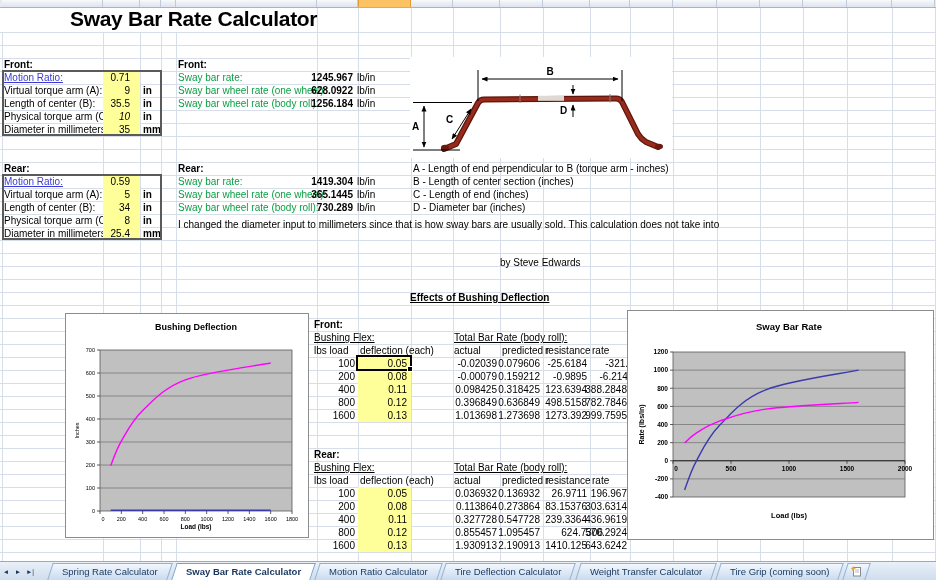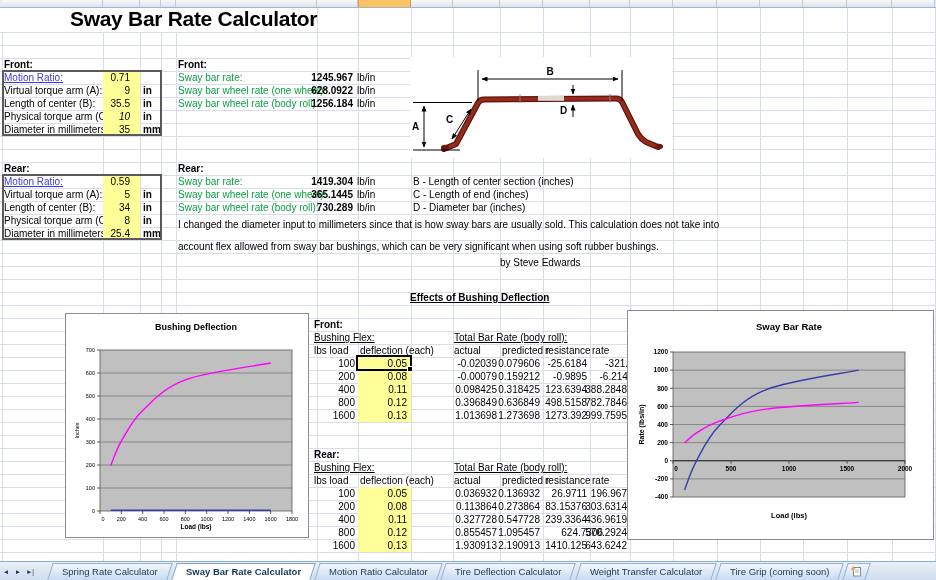--- a/index.html
+++ b/index.html
@@ -251,26 +251,26 @@
     <text x="2" y="73" font-size="10" font-weight="bold">A</text>
 
     <path d="M42 82 L61 52" stroke="#000" stroke-width="1" marker-start="url(#as)" marker-end="url(#ae)"></path>
     <text x="36" y="66" font-size="10" font-weight="bold">C</text>
 
     <path d="M163 28 L163 37" stroke="#000" stroke-width="1" marker-end="url(#ae)"></path>
     <path d="M163 60 L163 48" stroke="#000" stroke-width="1" marker-end="url(#ae)"></path>
     <text x="150" y="57" font-size="10" font-weight="bold">D</text>
   </svg>
 
+  <div class="abs" style="left: 413px; top: 162px; z-index: 2;">A - Length of end perpendicular to B (torque arm - inches)</div>
   <div class="abs" style="left: 413px; top: 175px; z-index: 2;">B - Length of center section (inches)</div>
   <div class="abs" style="left: 413px; top: 188px; z-index: 2;">C - Length of end (inches)</div>
   <div class="abs" style="left: 413px; top: 201px; z-index: 2;">D - Diameter bar (inches)</div>
 
   <div class="abs" style="left: 178px; top: 218px; z-index: 2;">I changed the diameter input to millimeters since that is how sway bars are usually sold.  This calculation does not take into</div>
-  <div class="abs" style="left: 178px; top: 240px; z-index: 2;">account flex allowed from sway bar bushings, which can be very significant when using soft rubber bushings.</div>
   <div class="abs" style="left: 500px; top: 256px; z-index: 2;">by Steve Edwards</div>
   <div class="abs sechdr ul" style="left: 410px; top: 291px; z-index: 2;">Effects of Bushing Deflection</div>
 
   <div class="abs sechdr" style="left: 314px; top: 318px; z-index: 2;">Front:</div>
   <div class="abs ul" style="left: 314px; top: 331px; z-index: 2;">Bushing Flex:</div>
   <div class="abs ul" style="left: 454px; top: 331px; z-index: 2;">Total Bar Rate (body roll):</div>
   <div class="abs" style="left: 314px; top: 344px; z-index: 2;">lbs load</div>
   <div class="abs" style="left: 360px; top: 344px; z-index: 2;">deflection (each)</div>
   <div class="abs" style="left: 454px; top: 344px; z-index: 2;">actual</div>
   <div class="abs" style="left: 502px; top: 344px; z-index: 2;">predicted r</div>

